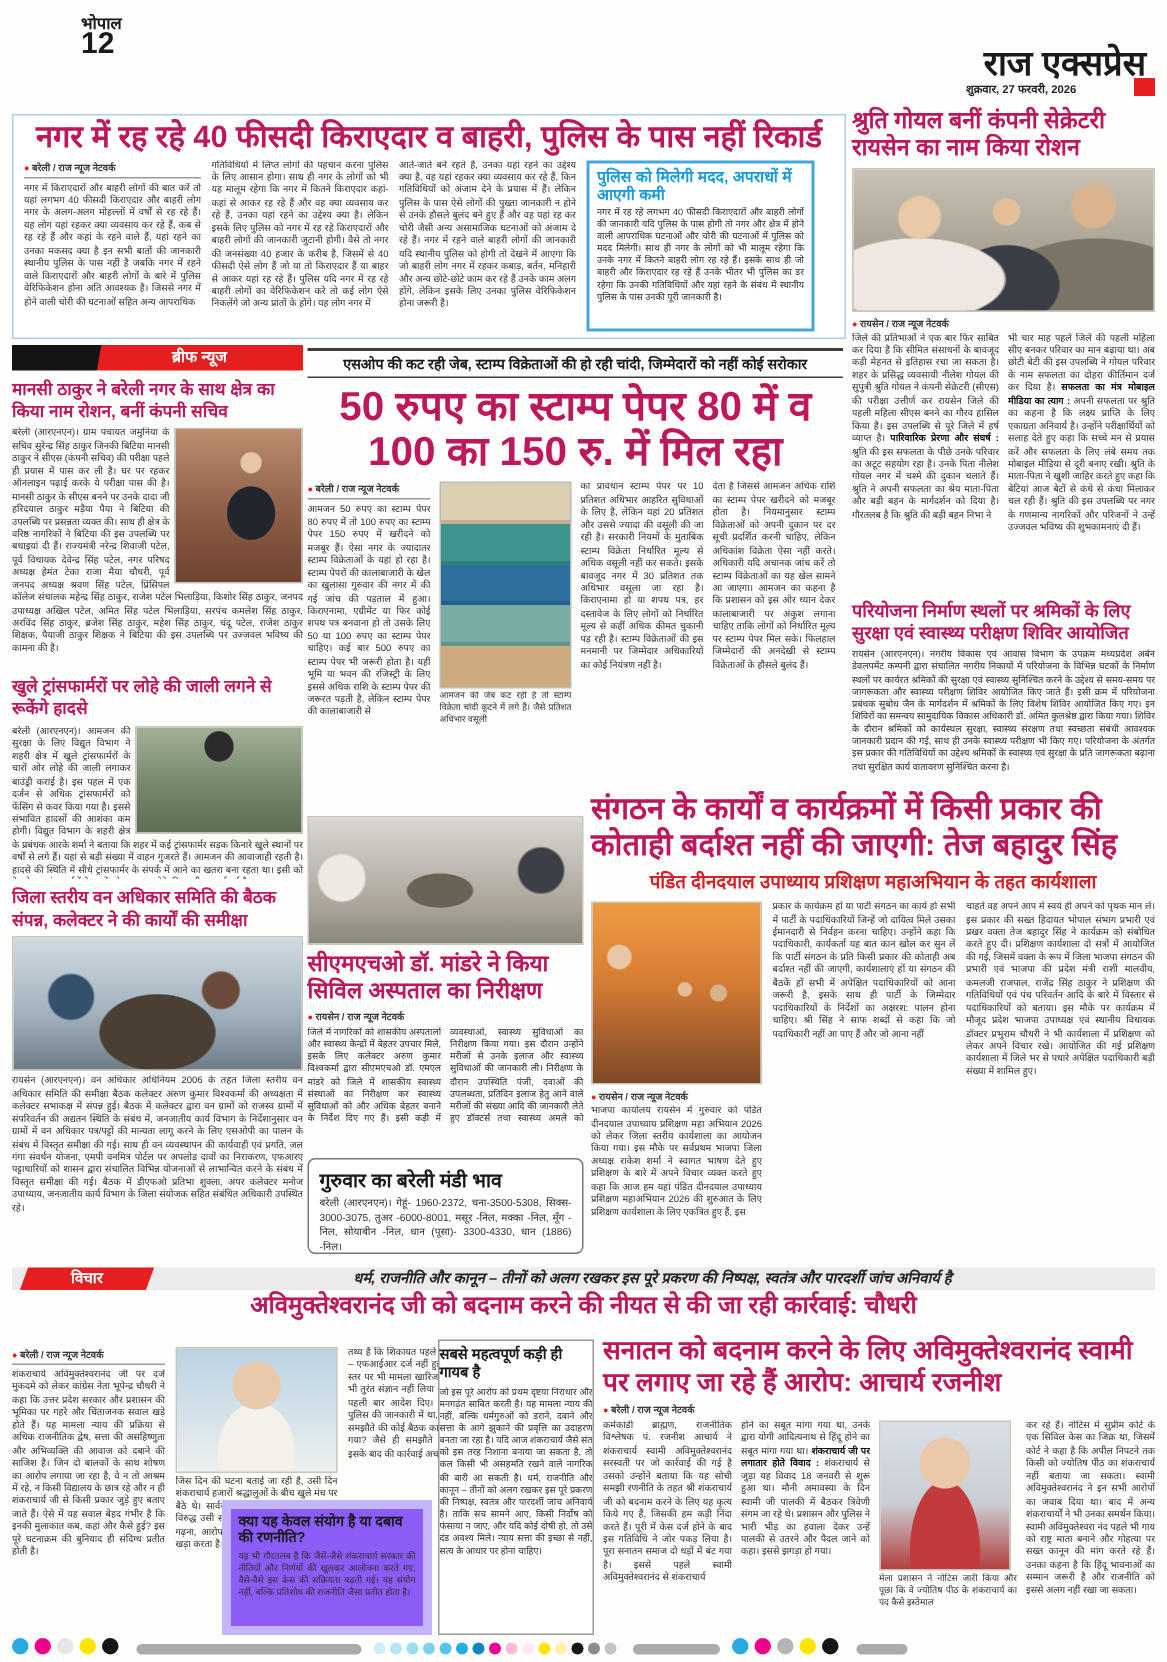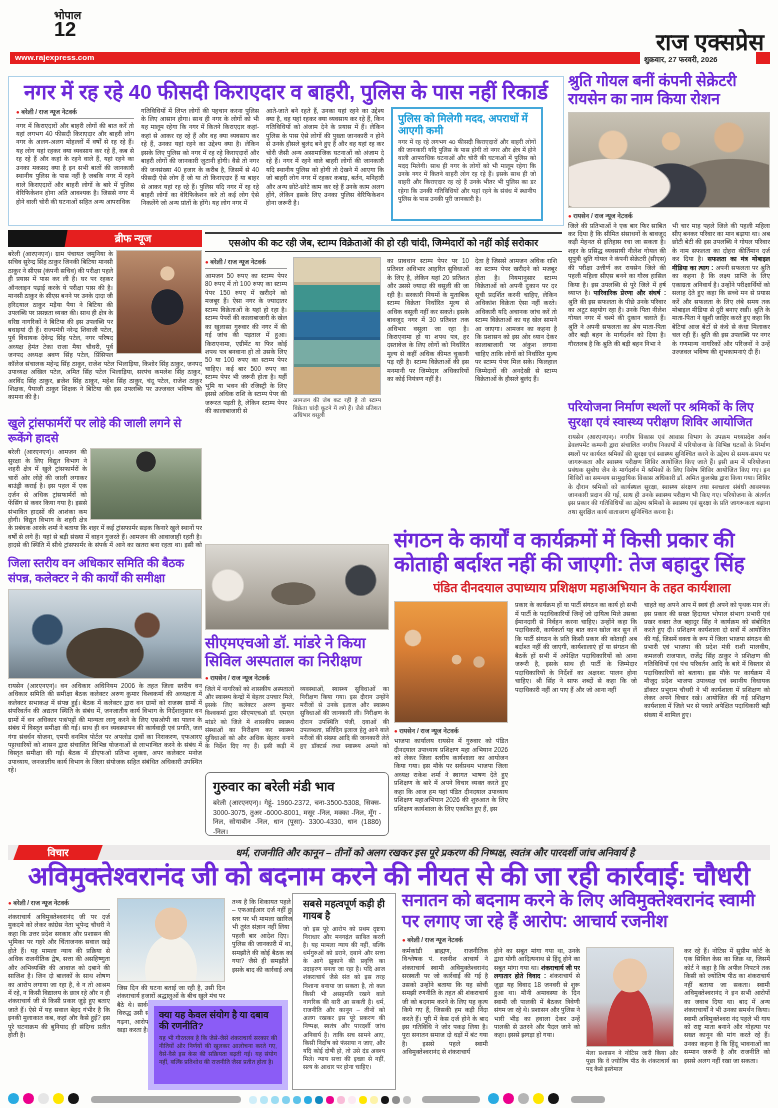--- a/index.html
+++ b/index.html
@@ -2,21 +2,21 @@
 <html><head>
 <meta charset="utf-8">
 <style>
   * { margin:0; padding:0; box-sizing:border-box; }
   html,body { background:#e8e8e8; }
   .page { position:relative; width:778px; height:1108px; background:#fdfdfb;
           font-family:"Liberation Sans", sans-serif; color:#1a1a1a; overflow:hidden;
           margin:0 auto; }
   .abs { position:absolute; }
   .bt { font-size:6.3px; line-height:1.34; color:#2e2c2a; text-align:justify; overflow:hidden; }
-  .hl { font-weight:bold; color:#6d28d9; }
+  .hl { font-weight:bold; color:#be185d; }
   .byline { font-size:6.4px; font-weight:bold; color:#3a3a3a; white-space:nowrap; overflow:hidden; }
   .byline::before { content:"● "; color:#e51f1f; font-size:6px; }
   .rule { border-bottom:1px solid #9a9a9a; margin:2px 0 3px 0; }
   .row { display:flex; }
   .ph { overflow:hidden; border:1px solid #c9c5bd; }
 
   
   .m-region { left:54px; top:7px; font-size:11px; font-weight:bold; }
   .m-page { left:54px; top:18px; font-size:20px; font-weight:bold; }
   .m-title { left:0; right:0; top:2px; text-align:center; font-size:41px; font-weight:bold; letter-spacing:-1px; line-height:1.1; }
@@ -135,37 +135,37 @@
   .sang-cb { width:122px; } .sang-cb .bt { height:226px; }
   .sang-cc { width:126px; } .sang-cc .bt { height:226px; }
 
   
   .v-strip { left:8px; top:845px; width:762px; height:15px; display:flex; align-items:stretch; background:#eceaea; }
   .v-label { width:84px; background:#e51f1f; transform:skewX(-20deg); margin-left:8px; }
   .v-label span { display:block; transform:skewX(20deg); color:#fff; font-size:10px; font-weight:bold;
                   text-align:center; line-height:15px; }
   .v-kicker { flex:1; text-align:center; font-size:9.8px; font-weight:bold; font-style:italic;
               color:#262626; line-height:15px; white-space:nowrap; overflow:hidden; }
-  .v-hl { left:8px; top:862px; width:762px; text-align:center; font-size:26px; line-height:1.15; }
+  .v-hl { left:8px; top:862px; width:762px; text-align:center; font-size:16px; line-height:1.15; }
   .v-left { left:8px; top:898px; width:330px; height:192px; gap:7px; }
   .v-c1 { width:102px; } .v-c1 .bt { height:176px; }
   .v-c2 { width:108px; }
   .ph-portrait-white { width:108px; height:84px;
     background:
       radial-gradient(circle at 50% 30%, #e9c9ab 0 20%, rgba(0,0,0,0) 21%),
       radial-gradient(ellipse at 50% 86%, #f3f1ea 0 34%, rgba(0,0,0,0) 35%),
       linear-gradient(180deg,#b9d2e2,#dde7ec 70%,#eef0ee); }
   .v-c2 .bt { margin-top:2px; height:104px; }
   .v-c3 { width:100px; } .v-c3 .bt { height:176px; }
   .v-box1 { left:148px; top:1000px; width:140px; height:90px; border:6px solid #c4b5fd;
             background:#8b5cf6; padding:3px 5px; }
   .v-box1-title { font-size:9.5px; font-weight:bold; line-height:1.2; }
   .v-box1 .bt { font-size:6px; margin-top:2px; height:58px; }
   .v-box2 { left:292px; top:893px; width:104px; height:197px; border:1.5px solid #999;
-            background:#fff; padding:4px 10px; }
+            background:#fff; padding:4px 0; }
   .v-box2-title { font-size:9.8px; font-weight:bold; line-height:1.2; }
   .v-box2 .bt { font-size:6.1px; margin-top:3px; height:162px; }
 
   
   .san { left:402px; top:890px; width:368px; }
   .san-hl { font-size:17.5px; line-height:1.2; }
   .san .byline { margin-top:3px; }
   .san-row { margin-top:3px; gap:6px; height:138px; }
   .san-c { width:86px; } .san-c .bt { height:138px; }
   .san-c3 { width:92px; }
@@ -185,23 +185,20 @@
   .gbar-a { width:150px; } .gbar-b { width:58px; } .gbar-c { width:34px; }
 </style>
 </head>
 <body>
 
 <div class="page">
 
   <div class="abs m-region">भोपाल</div>
   <div class="abs m-page">12</div>
   <div class="abs m-brand">राज एक्सप्रेस</div>
-  <div class="abs m-redbar">
-    <span>www.rajexpress.com</span>
-  </div>
   <div class="abs m-date">शुक्रवार, 27 फरवरी, 2026</div>
   <div class="abs m-redsq"></div>
 
   <div class="abs lead">
     <div class="hl lead-hl">नगर में रह रहे 40 फीसदी किराएदार व बाहरी, पुलिस के पास नहीं रिकार्ड</div>
     <div class="row lead-row">
       <div class="lead-col">
         <div class="byline">बरेली / राज न्यूज नेटवर्क</div>
         <div class="rule"></div>
         <div class="bt">नगर में किराएदारों और बाहरी लोगों की बात करें तो यहां लगभग 40 फीसदी किराएदार और बाहरी लोग नगर के अलग-अलग मोहल्लों में वर्षों से रह रहे हैं। यह लोग यहां रहकर क्या व्यवसाय कर रहे हैं, कब से रह रहे हैं और कहां के रहने वाले हैं, यहां रहने का उनका मकसद क्या है इन सभी बातों की जानकारी स्थानीय पुलिस के पास नहीं है जबकि नगर में रहने वाले किराएदारों और बाहरी लोगों के बारे में पुलिस वेरिफिकेशन होना अति आवश्यक है। जिससे नगर में होने वाली चोरी की घटनाओं सहित अन्य आपराधिक</div>
@@ -240,38 +237,40 @@
   <div class="abs pariyojana">
     <div class="hl pari-hl">परियोजना निर्माण स्थलों पर श्रमिकों के लिए सुरक्षा एवं स्वास्थ्य परीक्षण शिविर आयोजित</div>
     <div class="bt">रायसेन (आरएनएन)। नगरीय विकास एवं आवास विभाग के उपक्रम मध्यप्रदेश अर्बन डेवलपमेंट कम्पनी द्वारा संचालित नगरीय निकायों में परियोजना के विभिन्न घटकों के निर्माण स्थलों पर कार्यरत श्रमिकों की सुरक्षा एवं स्वास्थ्य सुनिश्चित करने के उद्देश्य से समय-समय पर जागरूकता और स्वास्थ्य परीक्षण शिविर आयोजित किए जाते हैं। इसी क्रम में परियोजना प्रबंधक सुबोध जैन के मार्गदर्शन में श्रमिकों के लिए विशेष शिविर आयोजित किए गए। इन शिविरों का समन्वय सामुदायिक विकास अधिकारी डॉ. अमित कुलश्रेष्ठ द्वारा किया गया। शिविर के दौरान श्रमिकों को कार्यस्थल सुरक्षा, स्वास्थ्य संरक्षण तथा स्वच्छता संबंधी आवश्यक जानकारी प्रदान की गई, साथ ही उनके स्वास्थ्य परीक्षण भी किए गए। परियोजना के अंतर्गत इस प्रकार की गतिविधियों का उद्देश्य श्रमिकों के स्वास्थ्य एवं सुरक्षा के प्रति जागरूकता बढ़ाना तथा सुरक्षित कार्य वातावरण सुनिश्चित करना है।</div>
   </div>
 
   <div class="abs briefs">
     <div class="brief-head">
       <span>ब्रीफ न्यूज</span>
     </div>
 
+    <div class="hl brief-hl">मानसी ठाकुर ने बरेली नगर के साथ क्षेत्र का किया नाम रोशन, बनीं कंपनी सचिव</div>
     <div class="bt brief-body b1-body">
       <span class="ph ph-podium"></span>
       <span>बरेली (आरएनएन)। ग्राम पंचायत जमुनिया के सचिव सुरेन्द्र सिंह ठाकुर जिनकी बिटिया मानसी ठाकुर ने सीएस (कंपनी सचिव) की परीक्षा पहले ही प्रयास में पास कर ली है। घर पर रहकर ऑनलाइन पढ़ाई करके ये परीक्षा पास की है। मानसी ठाकुर के सीएस बनने पर उनके दादा जी हरिदयाल ठाकुर मड़ैया पैया ने बिटिया की उपलब्धि पर प्रसन्नता व्यक्त की। साथ ही क्षेत्र के वरिष्ठ नागरिकों ने बिटिया की इस उपलब्धि पर बधाइयां दी हैं। राज्यमंत्री नरेन्द्र शिवाजी पटेल, पूर्व विधायक देवेन्द्र सिंह पटेल, नगर परिषद अध्यक्ष हेमंत टेका राजा मैया चौधरी, पूर्व जनपद अध्यक्ष श्रवण सिंह पटेल, प्रिंसिपल कॉलेज संचालक महेन्द्र सिंह ठाकुर, राजेश पटेल भिलाड़िया, किशोर सिंह ठाकुर, जनपद उपाध्यक्ष अखिल पटेल, अमित सिंह पटेल भिलाड़िया, सरपंच कमलेश सिंह ठाकुर, अरविंद सिंह ठाकुर, ब्रजेश सिंह ठाकुर, महेश सिंह ठाकुर, चंदू पटेल, राजेश ठाकुर शिक्षक, पैयाजी ठाकुर शिक्षक ने बिटिया की इस उपलब्धि पर उज्जवल भविष्य की कामना की है।</span>
     </div>
 
     <div class="hl brief-hl">खुले ट्रांसफार्मरों पर लोहे की जाली लगने से रूकेंगे हादसे</div>
     <div class="bt brief-body b2-body">
       <span class="ph ph-transformer"></span>
       <span>बरेली (आरएनएन)। आमजन की सुरक्षा के लिए विद्युत विभाग ने शहरी क्षेत्र में खुले ट्रांसफार्मरों के चारों ओर लोहे की जाली लगाकर बाउंड्री कराई है। इस पहल में एक दर्जन से अधिक ट्रांसफार्मरों को फेंसिंग से कवर किया गया है। इससे संभावित हादसों की आशंका कम होगी। विद्युत विभाग के शहरी क्षेत्र के प्रबंधक आरके शर्मा ने बताया कि शहर में कई ट्रांसफार्मर सड़क किनारे खुले स्थानों पर वर्षों से लगे हैं। यहां से बड़ी संख्या में वाहन गुजरते हैं। आमजन की आवाजाही रहती है। हादसे की स्थिति में सीधे ट्रांसफार्मर के संपर्क में आने का खतरा बना रहता था। इसी को देखते हुए ट्रांसफार्मरों के चारों ओर मजबूत लोहे की जाली लगवाई गई है।</span>
     </div>
 
     <div class="hl brief-hl">जिला स्तरीय वन अधिकार समिति की बैठक संपन्न, कलेक्टर ने की कार्यों की समीक्षा</div>
     <div class="ph ph-meeting"></div>
     <div class="bt b3-body">रायसेन (आरएनएन)। वन अधिकार अधिनियम 2006 के तहत जिला स्तरीय वन अधिकार समिति की समीक्षा बैठक कलेक्टर अरुण कुमार विश्वकर्मा की अध्यक्षता में कलेक्टर सभाकक्ष में संपन्न हुई। बैठक में कलेक्टर द्वारा वन ग्रामों को राजस्व ग्रामों में संपरिवर्तन की अद्यतन स्थिति के संबंध में, जनजातीय कार्य विभाग के निर्देशानुसार वन ग्रामों में वन अधिकार पत्र/पट्टों की मान्यता लागू करने के लिए एसओपी का पालन के संबंध में विस्तृत समीक्षा की गई। साथ ही वन व्यवस्थापन की कार्यवाही एवं प्रगति, जल गंगा संवर्धन योजना, एमपी वनमित्र पोर्टल पर अपलोड दावों का निराकरण, एफआरए पट्टाधारियों को शासन द्वारा संचालित विभिन्न योजनाओं से लाभान्वित करने के संबंध में विस्तृत समीक्षा की गई। बैठक में डीएफओ प्रतिभा शुक्ला, अपर कलेक्टर मनोज उपाध्याय, जनजातीय कार्य विभाग के जिला संयोजक सहित संबंधित अधिकारी उपस्थित रहे।</div>
   </div>
 
   <div class="abs stamp">
     <div class="stamp-kicker">एसओप की कट रही जेब, स्टाम्प विक्रेताओं की हो रही चांदी, जिम्मेदारों को नहीं कोई सरोकार</div>
+    <div class="hl stamp-hl">50 रुपए का स्टाम्प पेपर 80 में व 100 का 150 रु. में मिल रहा</div>
     <div class="row stamp-row">
       <div class="stamp-c">
         <div class="byline">बरेली / राज न्यूज नेटवर्क</div>
         <div class="rule"></div>
         <div class="bt" style="height:176px">आमजन 50 रुपए का स्टाम्प पेपर 80 रुपए में तो 100 रुपए का स्टाम्प पेपर 150 रुपए में खरीदने को मजबूर हैं। ऐसा नगर के ज्यादातर स्टाम्प विक्रेताओं के यहां हो रहा है। स्टाम्प पेपरों की कालाबाजारी के खेल का खुलासा गुरुवार की नगर में की गई जांच की पड़ताल में हुआ। किराएनामा, एग्रीमेंट या फिर कोई शपथ पत्र बनवाना हो तो उसके लिए 50 या 100 रुपए का स्टाम्प पेपर चाहिए। कई बार 500 रुपए का स्टाम्प पेपर भी जरूरी होता है। यहीं भूमि या भवन की रजिस्ट्री के लिए इससे अधिक राशि के स्टाम्प पेपर की जरूरत पड़ती है, लेकिन स्टाम्प पेपर की कालाबाजारी से</div>
       </div>
       <div class="stamp-c2">
         <div class="ph ph-stamps"></div>
         <div class="stamp-cap">आमजन की जेब कट रही है तो स्टाम्प विक्रेता चांदी कूटने में लगे हैं। जैसे प्रतिशत अधिभार वसूली</div>
       </div>

